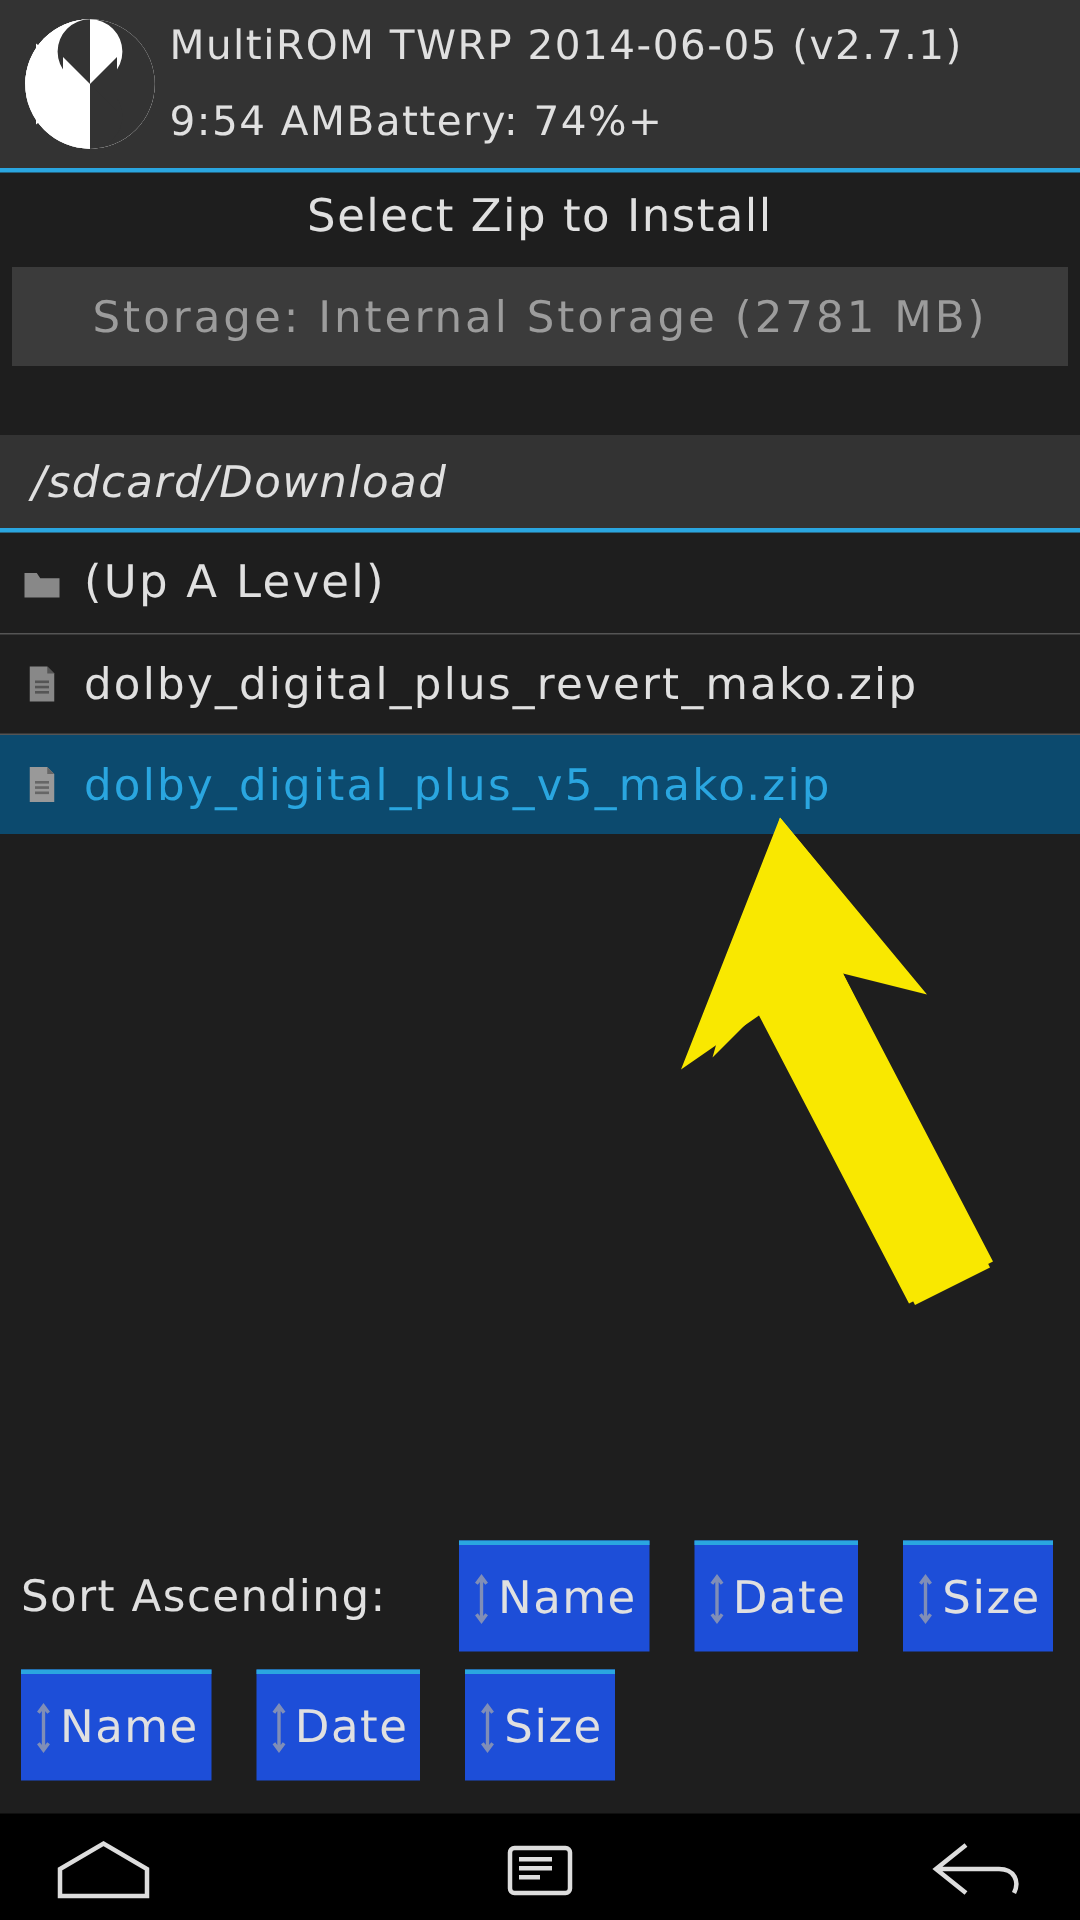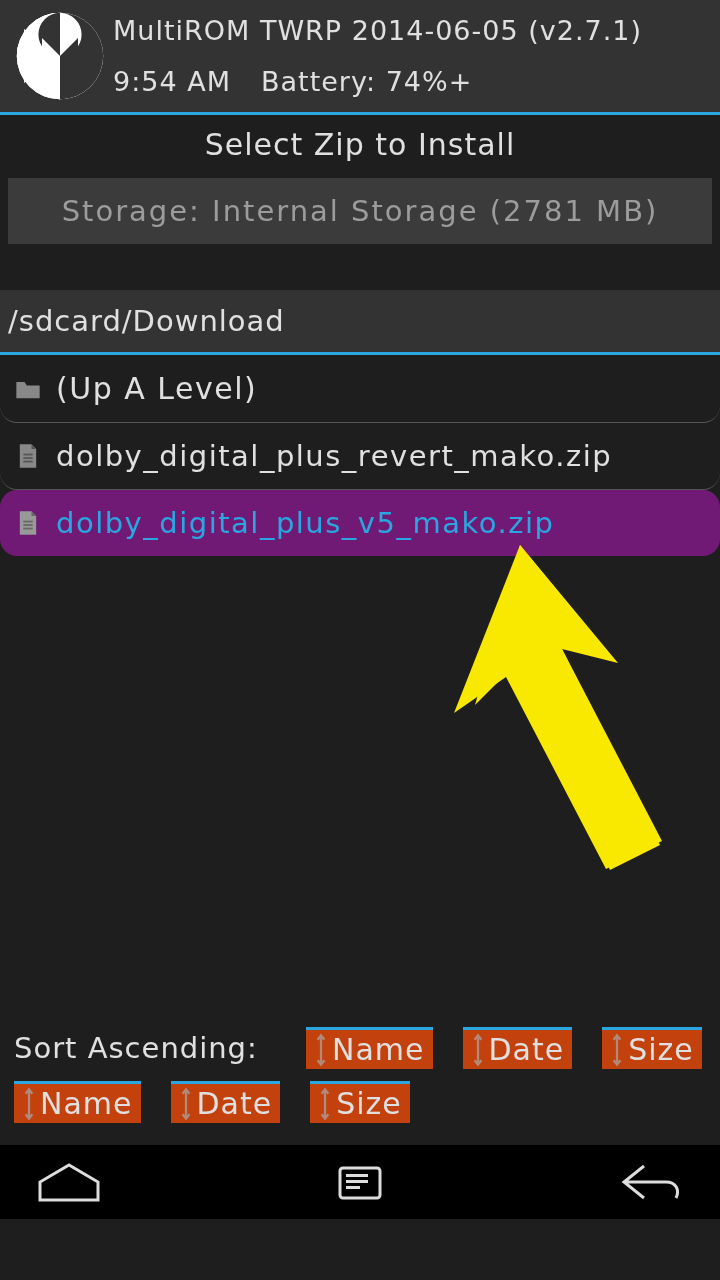--- a/index.html
+++ b/index.html
@@ -22,54 +22,54 @@
     height: 90px;
     flex: 0 0 90px;
     margin-right: 8px;
   }
   .header-text {
     display: flex;
     flex-direction: column;
     gap: 20px;
     font-size: 27px;
   }
-  .status-line { display:flex; gap: 30px; }
+  .status-line { display:flex; }
   .title-bar {
     text-align: center;
     font-size: 30px;
     padding: 12px 0 10px;
     border-top: 3px solid #2aa6e0;
   }
   .storage-btn {
     margin: 6px 8px 0;
     background: #3b3b3b;
     color: #9c9c9c;
     text-align: center;
     font-size: 29px;
     padding: 16px 0;
     letter-spacing: 2px;
   }
   .gap { height: 46px; }
   .path-bar {
     background: #333333;
-    padding: 14px 8px;
+    padding: 14px 21px;
     font-size: 29px;
     border-bottom: 3px solid #2aa6e0;
+    font-style: italic;
   }
   .files { }
   .file-row {
     display: flex;
     align-items: center;
     padding: 16px 14px;
     gap: 14px;
     border-bottom: 1px solid #555;
-    border-radius: 17px;
   }
   .file-row.selected {
-    background: #701a75;
+    background: #0c4a6e;
     border-bottom: none;
   }
   .file-row.selected .fname { color: #2aa6e0; }
   .ficon { width: 28px; height: 28px; flex: 0 0 28px; }
   .fname { font-size: 29px; letter-spacing: 1.5px; }
   .up .fname { font-size: 30px; }
   .file-area { position: relative; height: 668px; }
   .arrow {
     position: absolute;
     left: 370px;
@@ -83,23 +83,23 @@
     display: flex;
     align-items: center;
     gap: 30px;
     margin-bottom: 12px;
   }
   .sort-label {
     font-size: 29px;
     width: 262px;
   }
   .sort-btn {
-    background: #c2410c;
+    background: #1d4ed8;
     border-top: 3px solid #2aa6e0;
-    padding: 2px 8px;
+    padding: 18px 8px;
     display: flex;
     align-items: center;
     gap: 4px;
   }
   .sort-btn span { font-size: 30px; color: #e0e0e0; }
   .sort-btn .sicon { width: 14px; height: 34px; opacity:.7;}
   .navbar {
     height: 74px;
     background: #000;
     display: flex;

